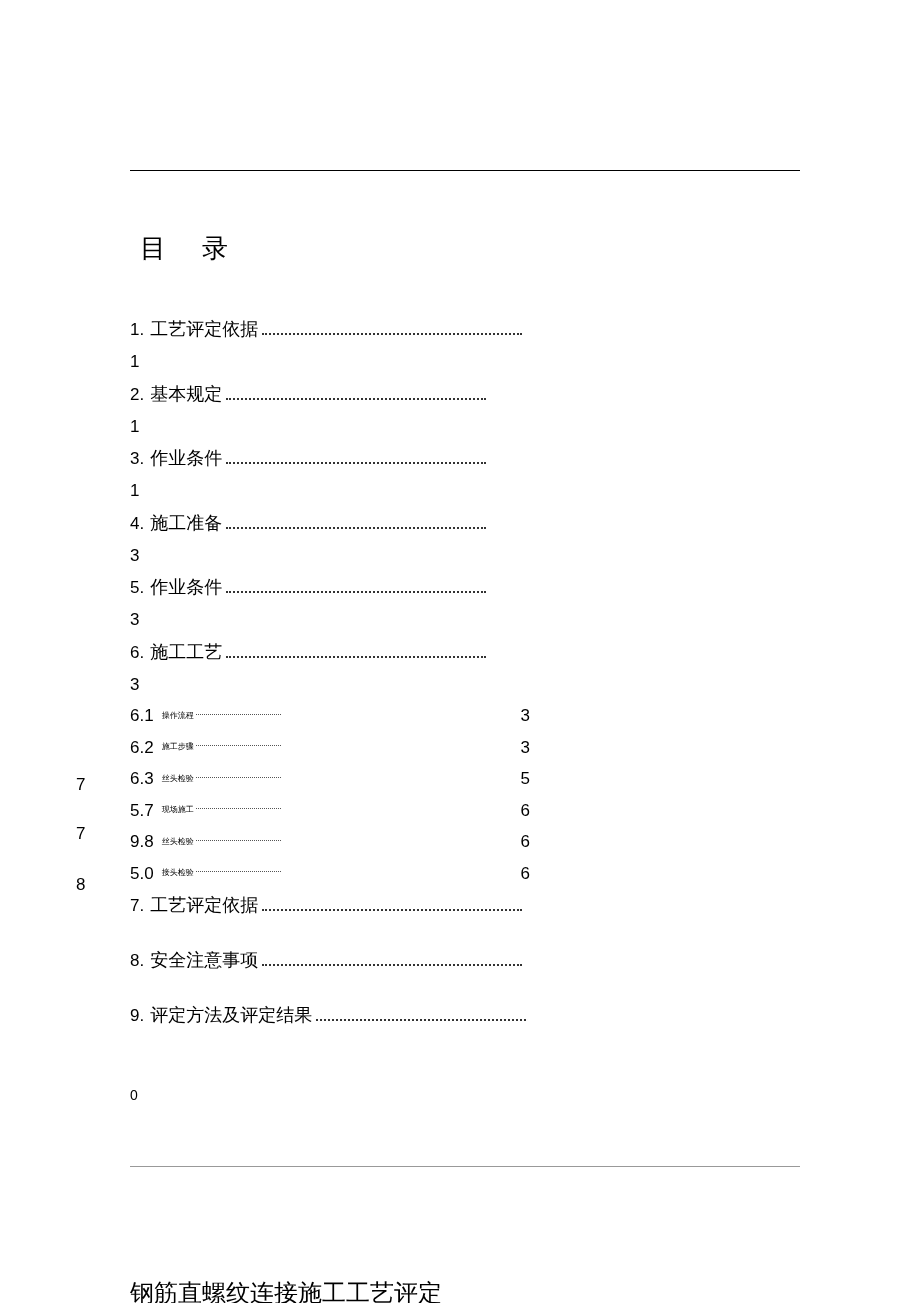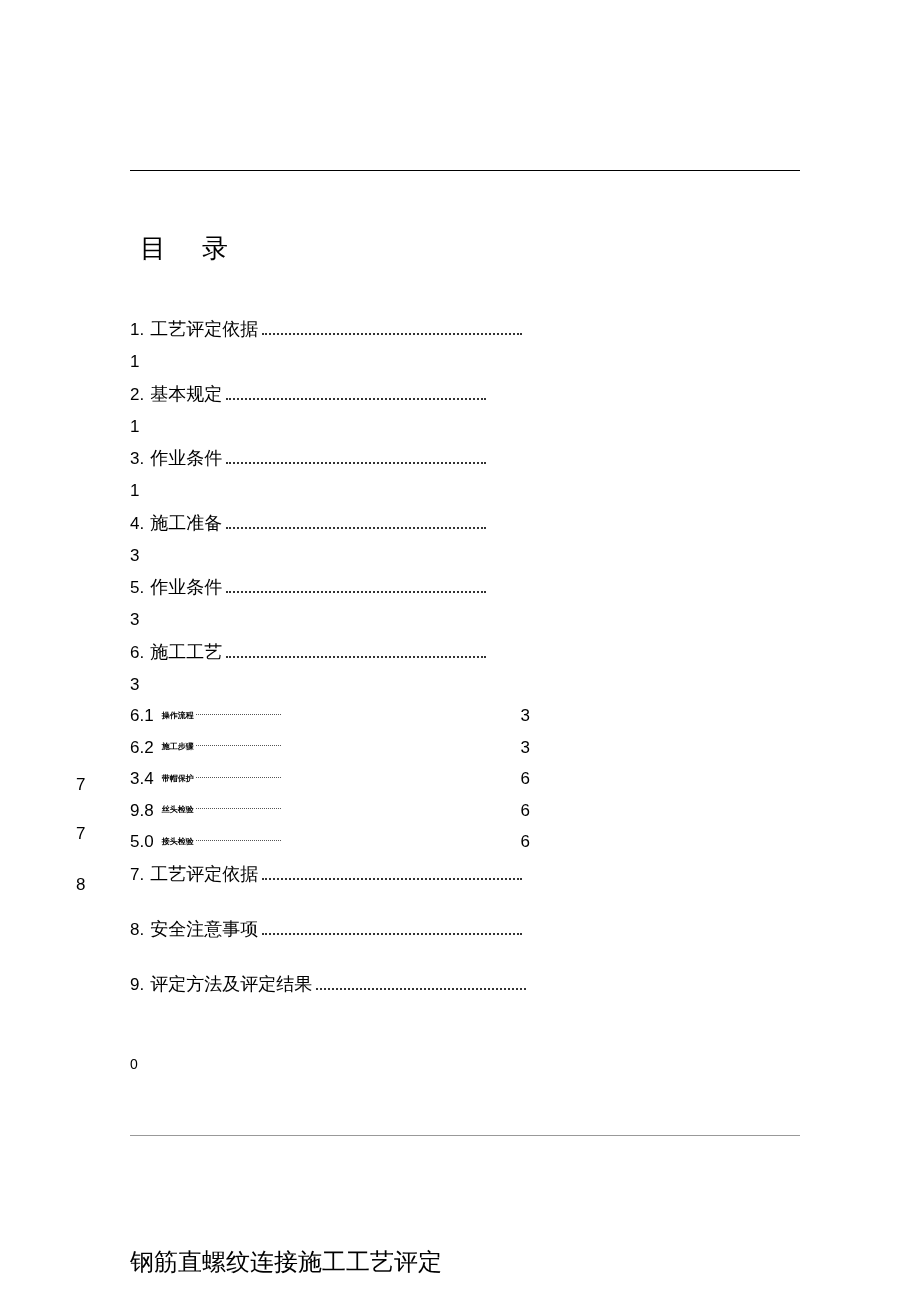--- a/index.html
+++ b/index.html
@@ -75,21 +75,20 @@
       margin-bottom: 6px;
     }
     .toc-sub-num {
       font-family: Arial, sans-serif;
       font-size: 17px;
       margin-right: 8px;
     }
     .toc-sub-label {
       font-size: 8px;
       white-space: nowrap;
-      font-weight: bold;
     }
     .toc-sub-dots {
       border-bottom: 1px dotted #555;
       width: 90px;
       margin: 0 2px 3px 2px;
     }
     .toc-sub-page {
       font-family: Arial, sans-serif;
       font-size: 17px;
       margin-left: auto;
@@ -181,22 +180,28 @@
         <span class="toc-sub-dots"></span>
         <span class="toc-sub-page">3</span>
       </div>
       <div class="toc-sub">
         <span class="toc-sub-num">6.2</span>
         <span class="toc-sub-label">施工步骤</span>
         <span class="toc-sub-dots"></span>
         <span class="toc-sub-page">3</span>
       </div>
       <div class="toc-sub">
-        <span class="toc-sub-num">3.4</span>
-        <span class="toc-sub-label">带帽保护</span>
+        <span class="toc-sub-num">6.3</span>
+        <span class="toc-sub-label">丝头检验</span>
+        <span class="toc-sub-dots"></span>
+        <span class="toc-sub-page">5</span>
+      </div>
+      <div class="toc-sub">
+        <span class="toc-sub-num">5.7</span>
+        <span class="toc-sub-label">现场施工</span>
         <span class="toc-sub-dots"></span>
         <span class="toc-sub-page">6</span>
       </div>
       <div class="toc-sub">
         <span class="toc-sub-num">9.8</span>
         <span class="toc-sub-label">丝头检验</span>
         <span class="toc-sub-dots"></span>
         <span class="toc-sub-page">6</span>
       </div>
       <div class="toc-sub">

